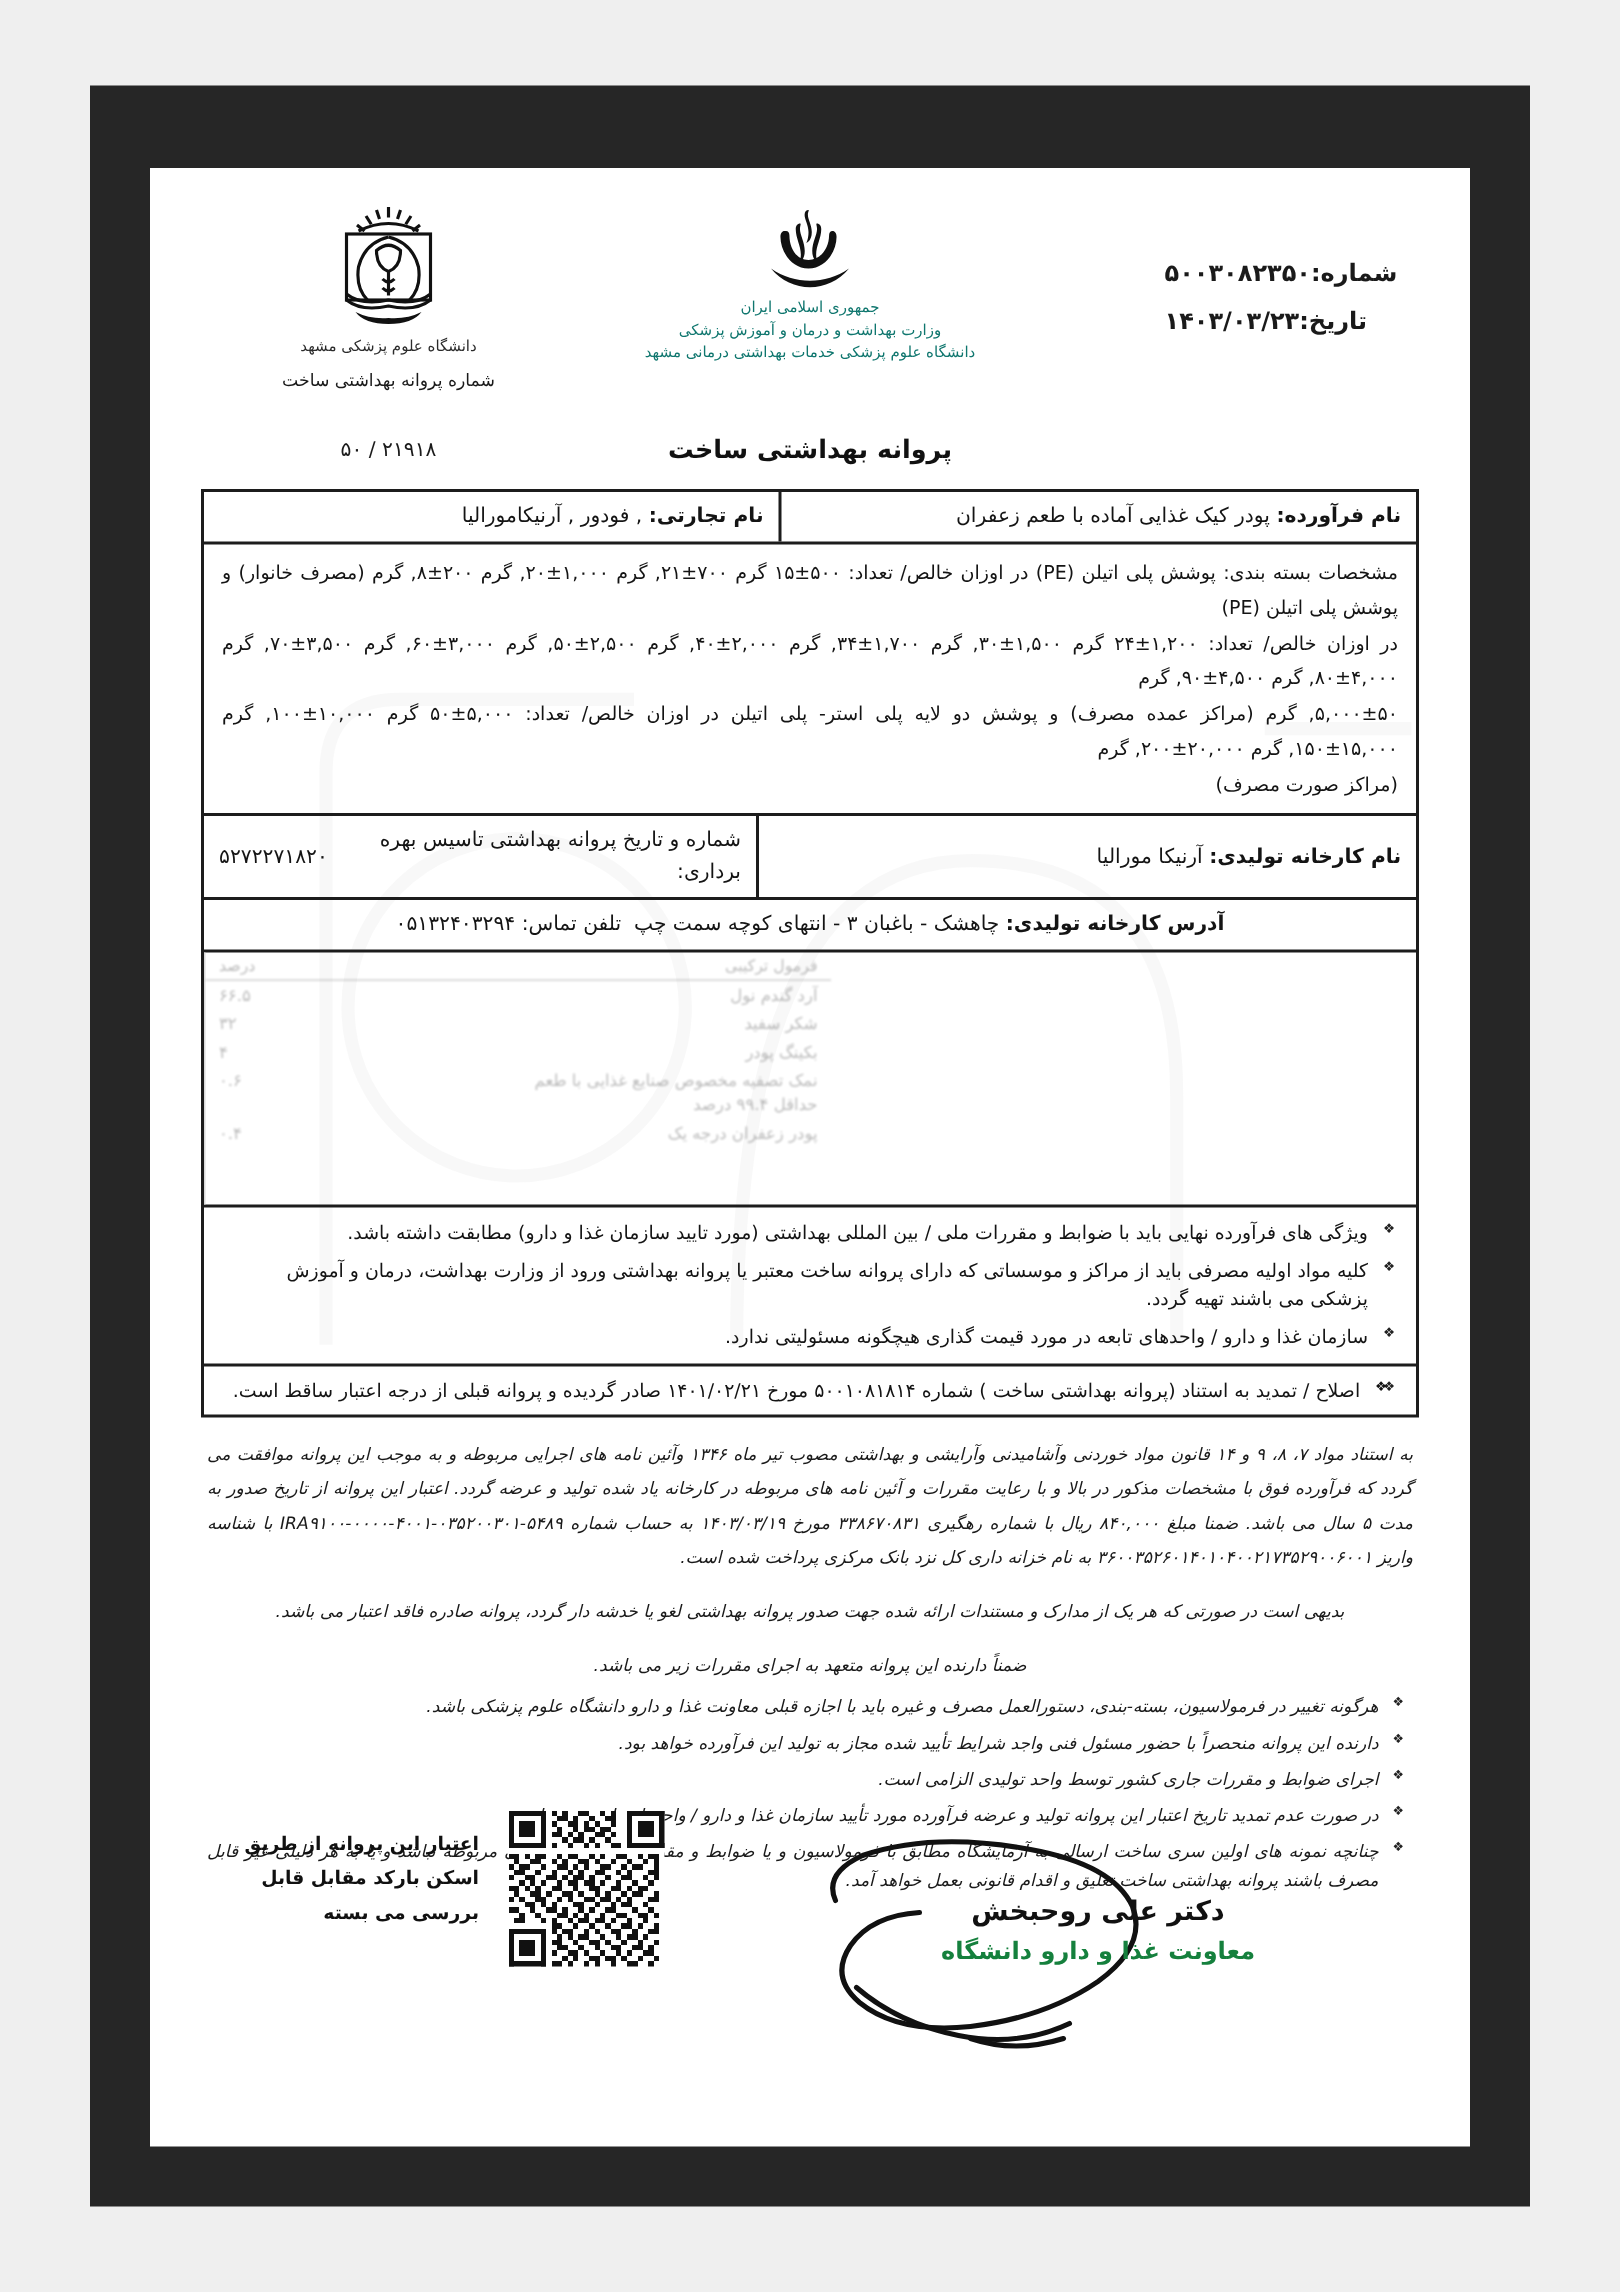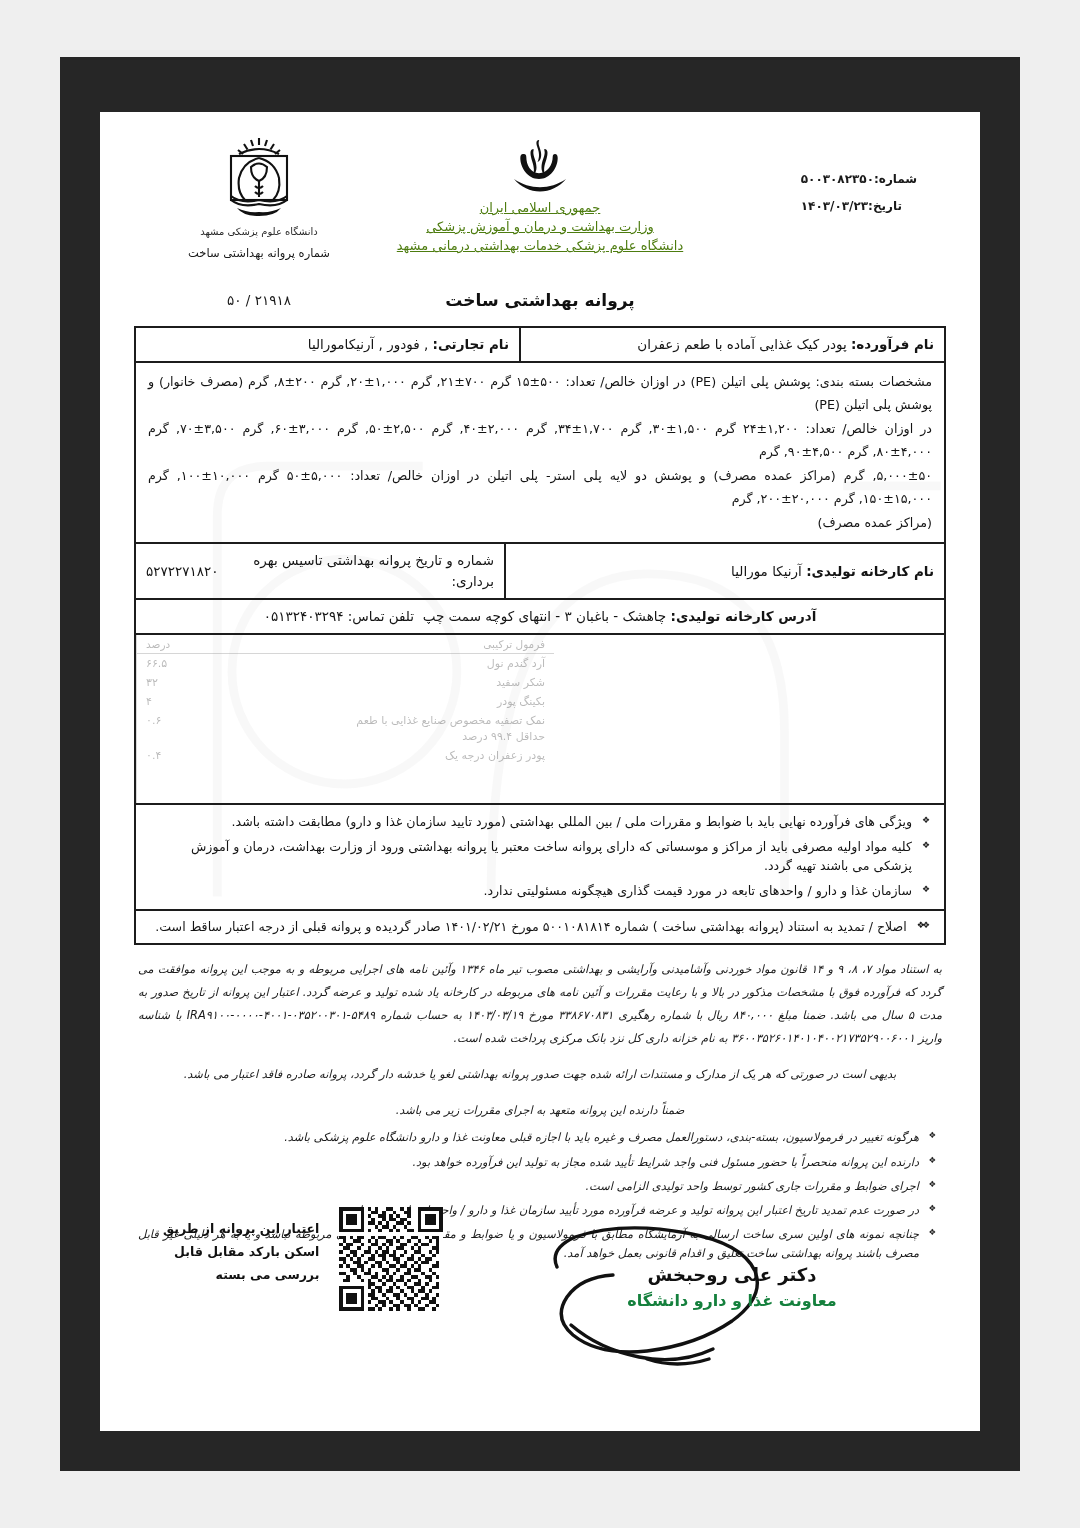--- a/index.html
+++ b/index.html
@@ -50,43 +50,42 @@
   }
 
   .hdr-left {
     position: absolute;
     right: 16px;
     top: 38px;
     text-align: left;
     direction: rtl;
   }
   .hdr-left .row {
-    font-size: 12px;
+    font-size: 16px;
     font-weight: bold;
     color: #1a1a1a;
     margin-bottom: 13px;
     white-space: nowrap;
     text-decoration: underline;
   }
   .hdr-left .lbl { display: inline-block; min-width: 62px; }
   .hdr-left .val { display: inline-block; margin-left: 10px; letter-spacing: 0.4px;}
 
   .hdr-center {
     position: absolute;
     left: 0; right: 0;
     top: 4px;
     text-align: center;
   }
   .emblem-ir { display:block; margin: 0 auto 2px auto; }
   .hdr-center .mline {
-    font-size: 13px;
-    color: #4d7c0f;
+    font-size: 10px;
+    color: #0f766e;
     margin-top: 4px;
     letter-spacing: .2px;
-    text-decoration: underline;
   }
 
   .hdr-right {
     position: absolute;
     left: 16px;
     top: 0px;
     width: 230px;
     text-align: center;
   }
   .hdr-right .seal-caption {
@@ -374,21 +373,21 @@
         </div>
         <div class="cell sep w-trade">
           <span class="b">نام تجارتی:</span>&nbsp;<span>, فودور , آرنیکامورالیا</span>
         </div>
       </div>
 
       <div class="trow spec-row">
         <div class="line">مشخصات بسته بندی:  پوشش پلی اتیلن (PE) در اوزان خالص/ تعداد: ۵۰۰±۱۵ گرم ۷۰۰±۲۱, گرم ۱,۰۰۰±۲۰, گرم ۲۰۰±۸, گرم  (مصرف خانوار) و پوشش پلی اتیلن (PE)</div>
         <div class="line">در اوزان خالص/ تعداد: ۱,۲۰۰±۲۴ گرم ۱,۵۰۰±۳۰, گرم ۱,۷۰۰±۳۴, گرم ۲,۰۰۰±۴۰, گرم ۲,۵۰۰±۵۰, گرم ۳,۰۰۰±۶۰, گرم ۳,۵۰۰±۷۰, گرم ۴,۰۰۰±۸۰, گرم ۴,۵۰۰±۹۰, گرم</div>
         <div class="line">۵,۰۰۰±۵۰, گرم  (مراکز عمده مصرف) و پوشش دو لایه پلی استر- پلی اتیلن در اوزان خالص/ تعداد: ۵,۰۰۰±۵۰ گرم ۱۰,۰۰۰±۱۰۰, گرم ۱۵,۰۰۰±۱۵۰, گرم ۲۰,۰۰۰±۲۰۰, گرم</div>
-        <div class="line">(مراکز عمده مصرف)</div>
+        <div class="line">(مراکز صورت مصرف)</div>
       </div>
 
       <div class="trow">
         <div class="cell rightmain">
           <span class="b">نام کارخانه تولیدی:</span>&nbsp;<span>آرنیکا مورالیا</span>
         </div>
         <div class="cell sep w-est">
           <span>شماره و تاریخ پروانه بهداشتی تاسیس بهره برداری:</span>&nbsp;<span>۵۲۷۲۲۷۱۸۲۰</span>
         </div>
       </div>

